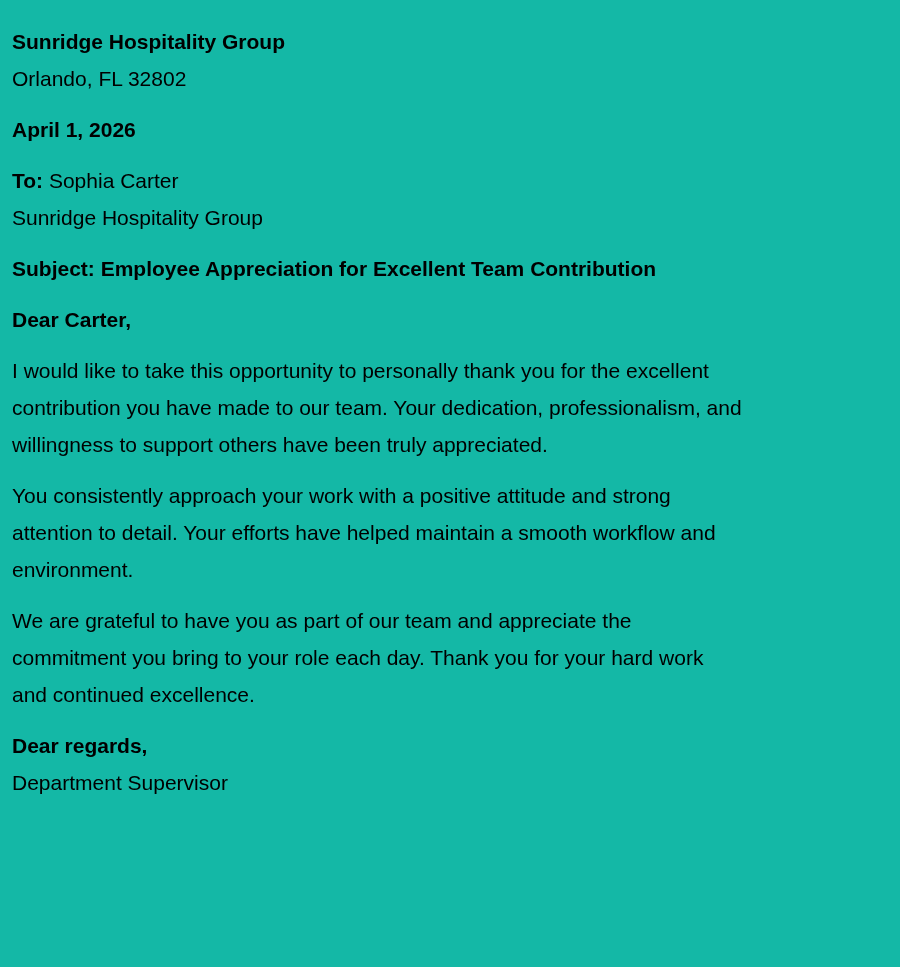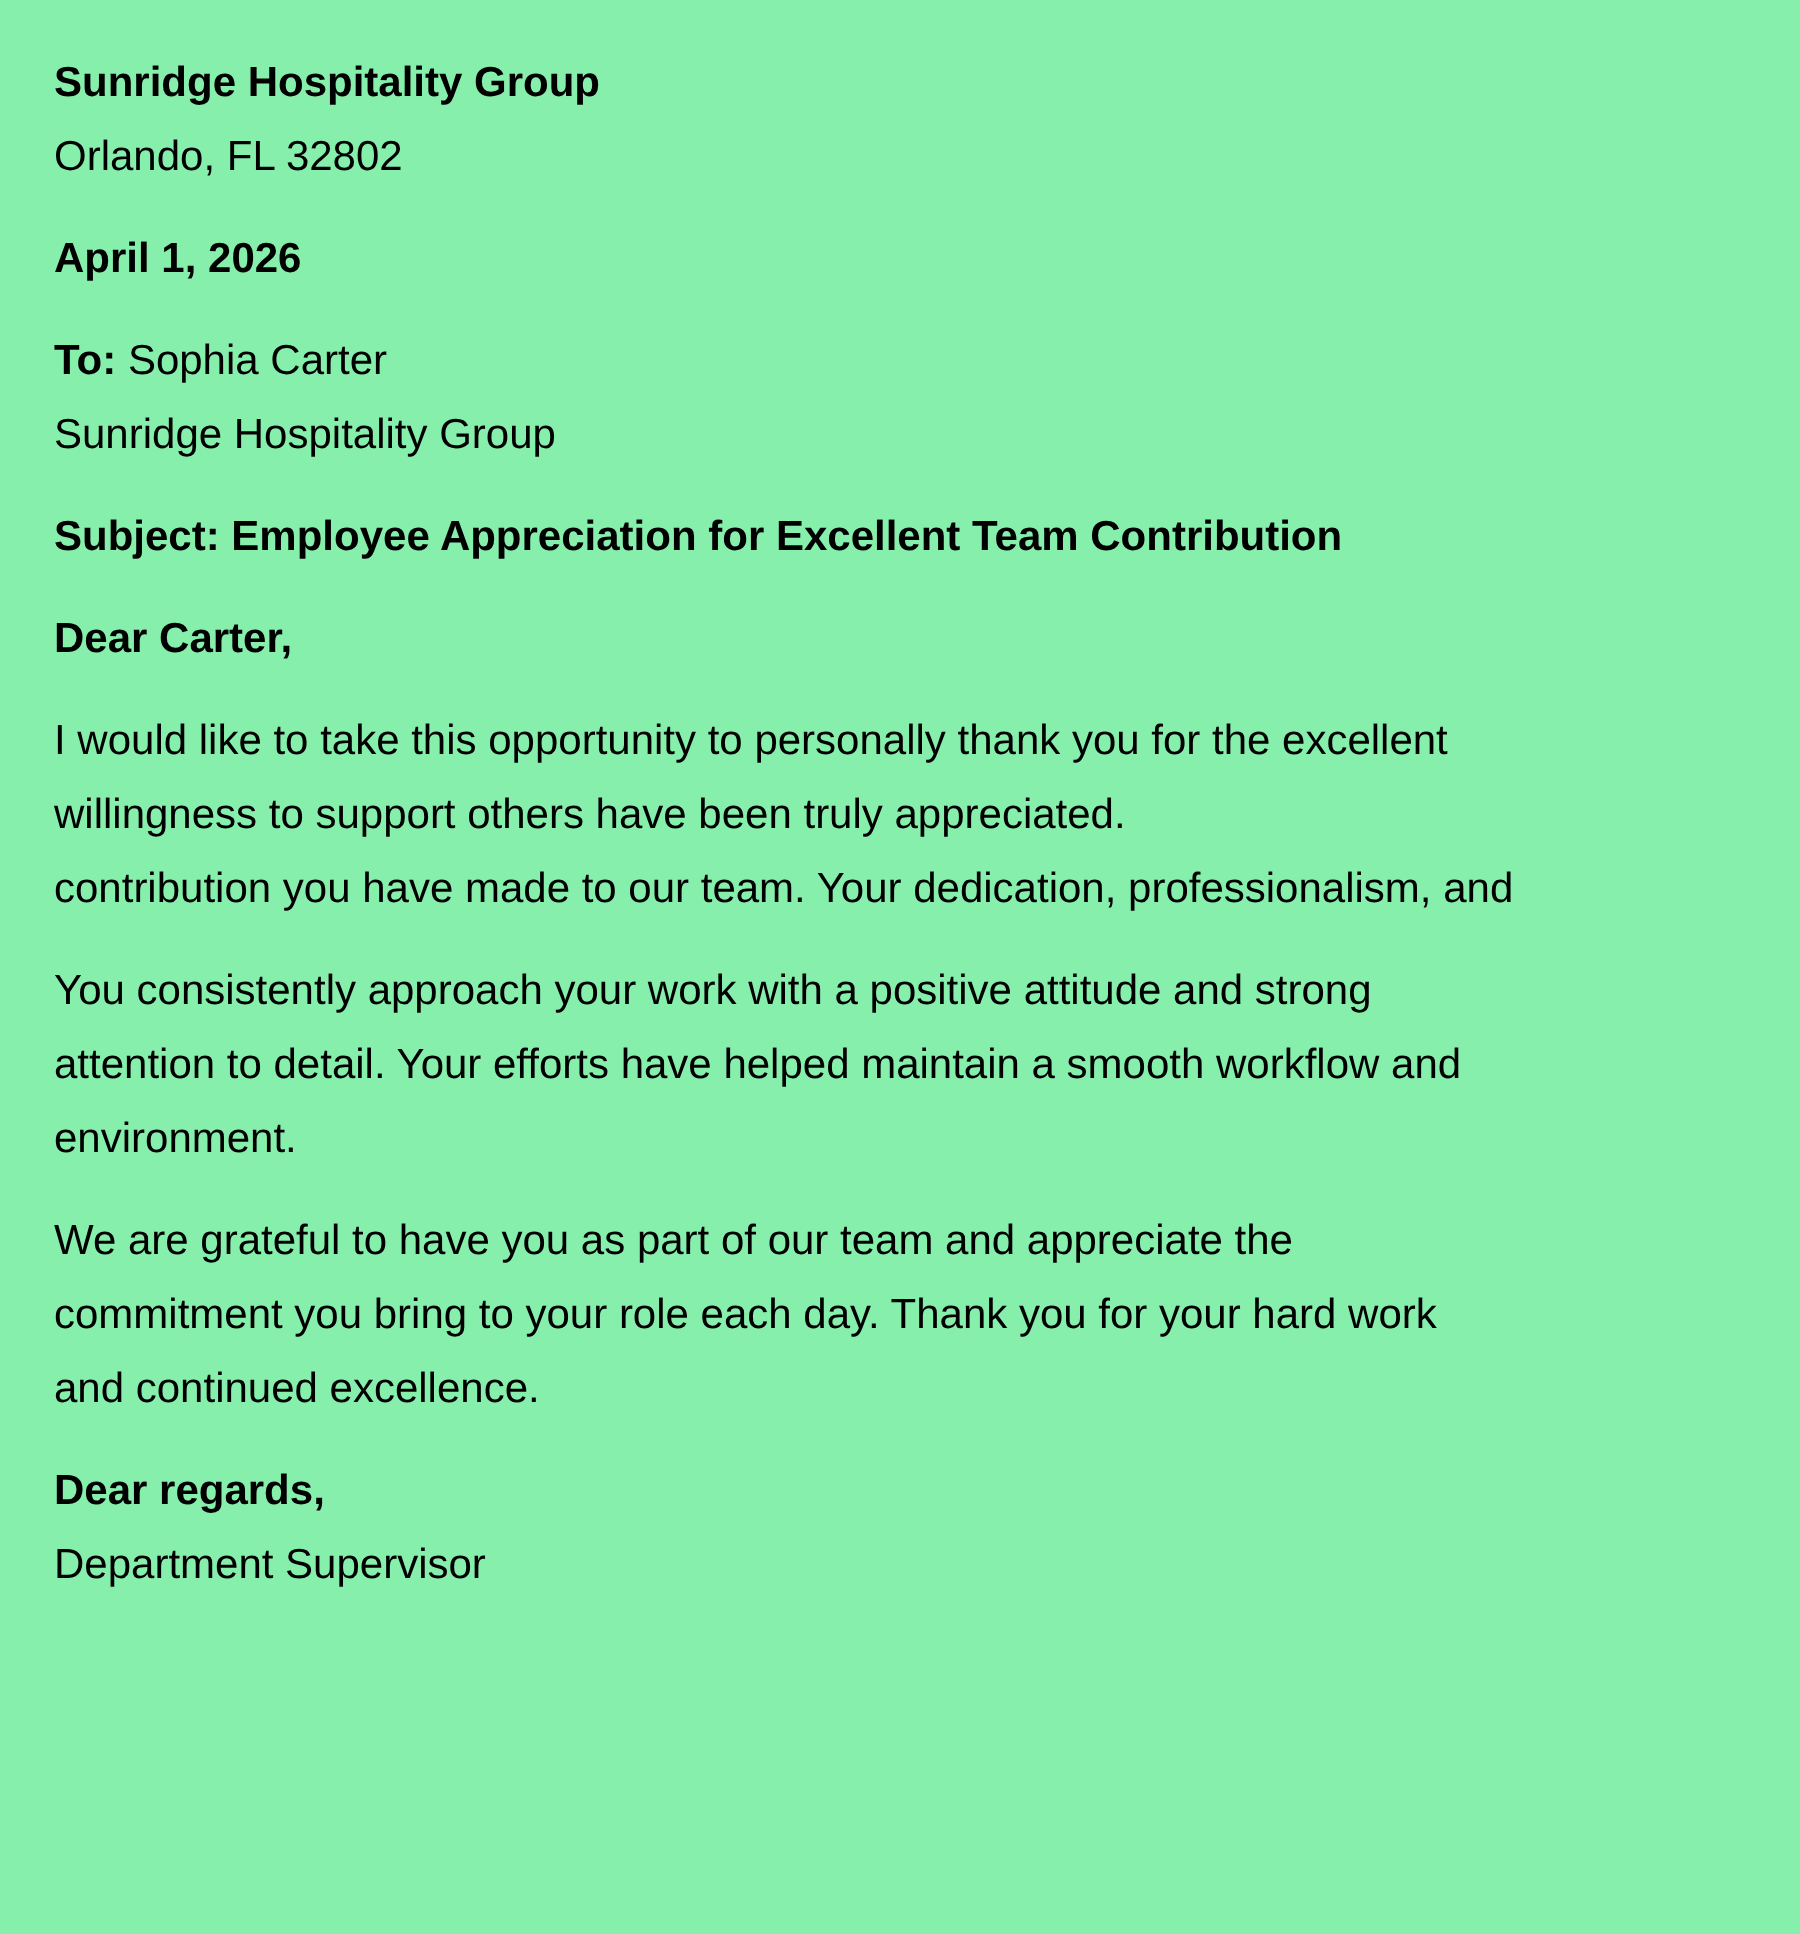--- a/index.html
+++ b/index.html
@@ -4,25 +4,25 @@
 <style>
   html, body {
     margin: 0;
     padding: 0;
     background: #ffffff;
   }
   .page {
     width: 900px;
     height: 967px;
     box-sizing: border-box;
-    background: #86efac;
+    background: #14b8a6;
     color: #000000;
     font-family: "Liberation Sans", "DejaVu Sans", sans-serif;
     font-size: 21px;
-    padding: 23px 20px 20px 27px;
+    padding: 23px 20px 20px 12px;
     overflow: hidden;
   }
   .block {
     margin: 0 0 14px 0;
   }
   .line {
     line-height: 37px;
     white-space: nowrap;
   }
   .bold {
@@ -55,22 +55,22 @@
     <div class="line bold">Subject: Employee Appreciation for Excellent Team Contribution</div>
   </div>
 
   <div class="block">
     <div class="line bold">Dear Carter,</div>
   </div>
 
   <div id="letter-body">
       <div class="block">
         <div class="line">I would like to take this opportunity to personally thank you for the excellent</div>
+        <div class="line">contribution you have made to our team. Your dedication, professionalism, and</div>
         <div class="line">willingness to support others have been truly appreciated.</div>
-        <div class="line">contribution you have made to our team. Your dedication, professionalism, and</div>
       </div>
       <div class="block">
         <div class="line">You consistently approach your work with a positive attitude and strong</div>
         <div class="line">attention to detail. Your efforts have helped maintain a smooth workflow and</div>
         <div class="line">environment.</div>
       </div>
       <div class="block">
         <div class="line">We are grateful to have you as part of our team and appreciate the</div>
         <div class="line">commitment you bring to your role each day. Thank you for your hard work</div>
         <div class="line">and continued excellence.</div>

